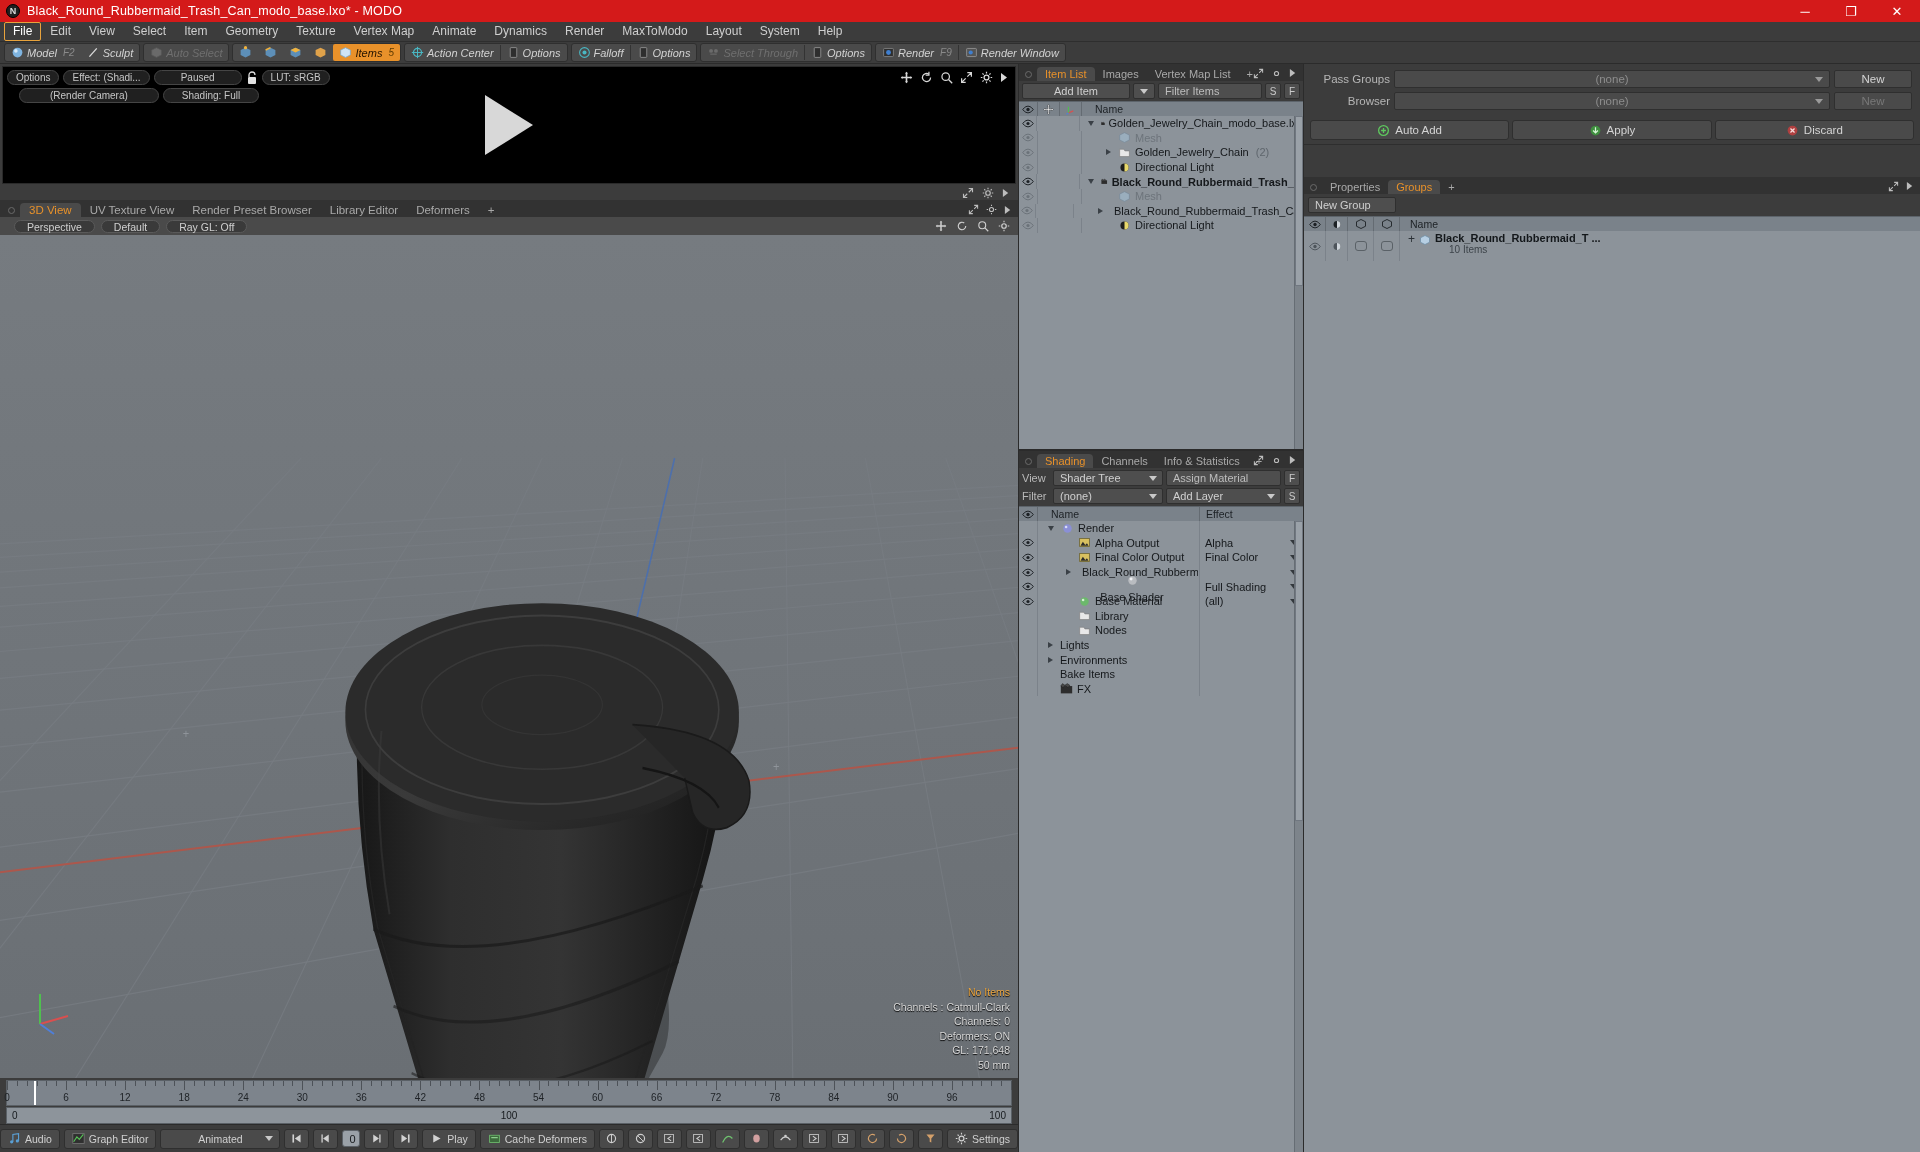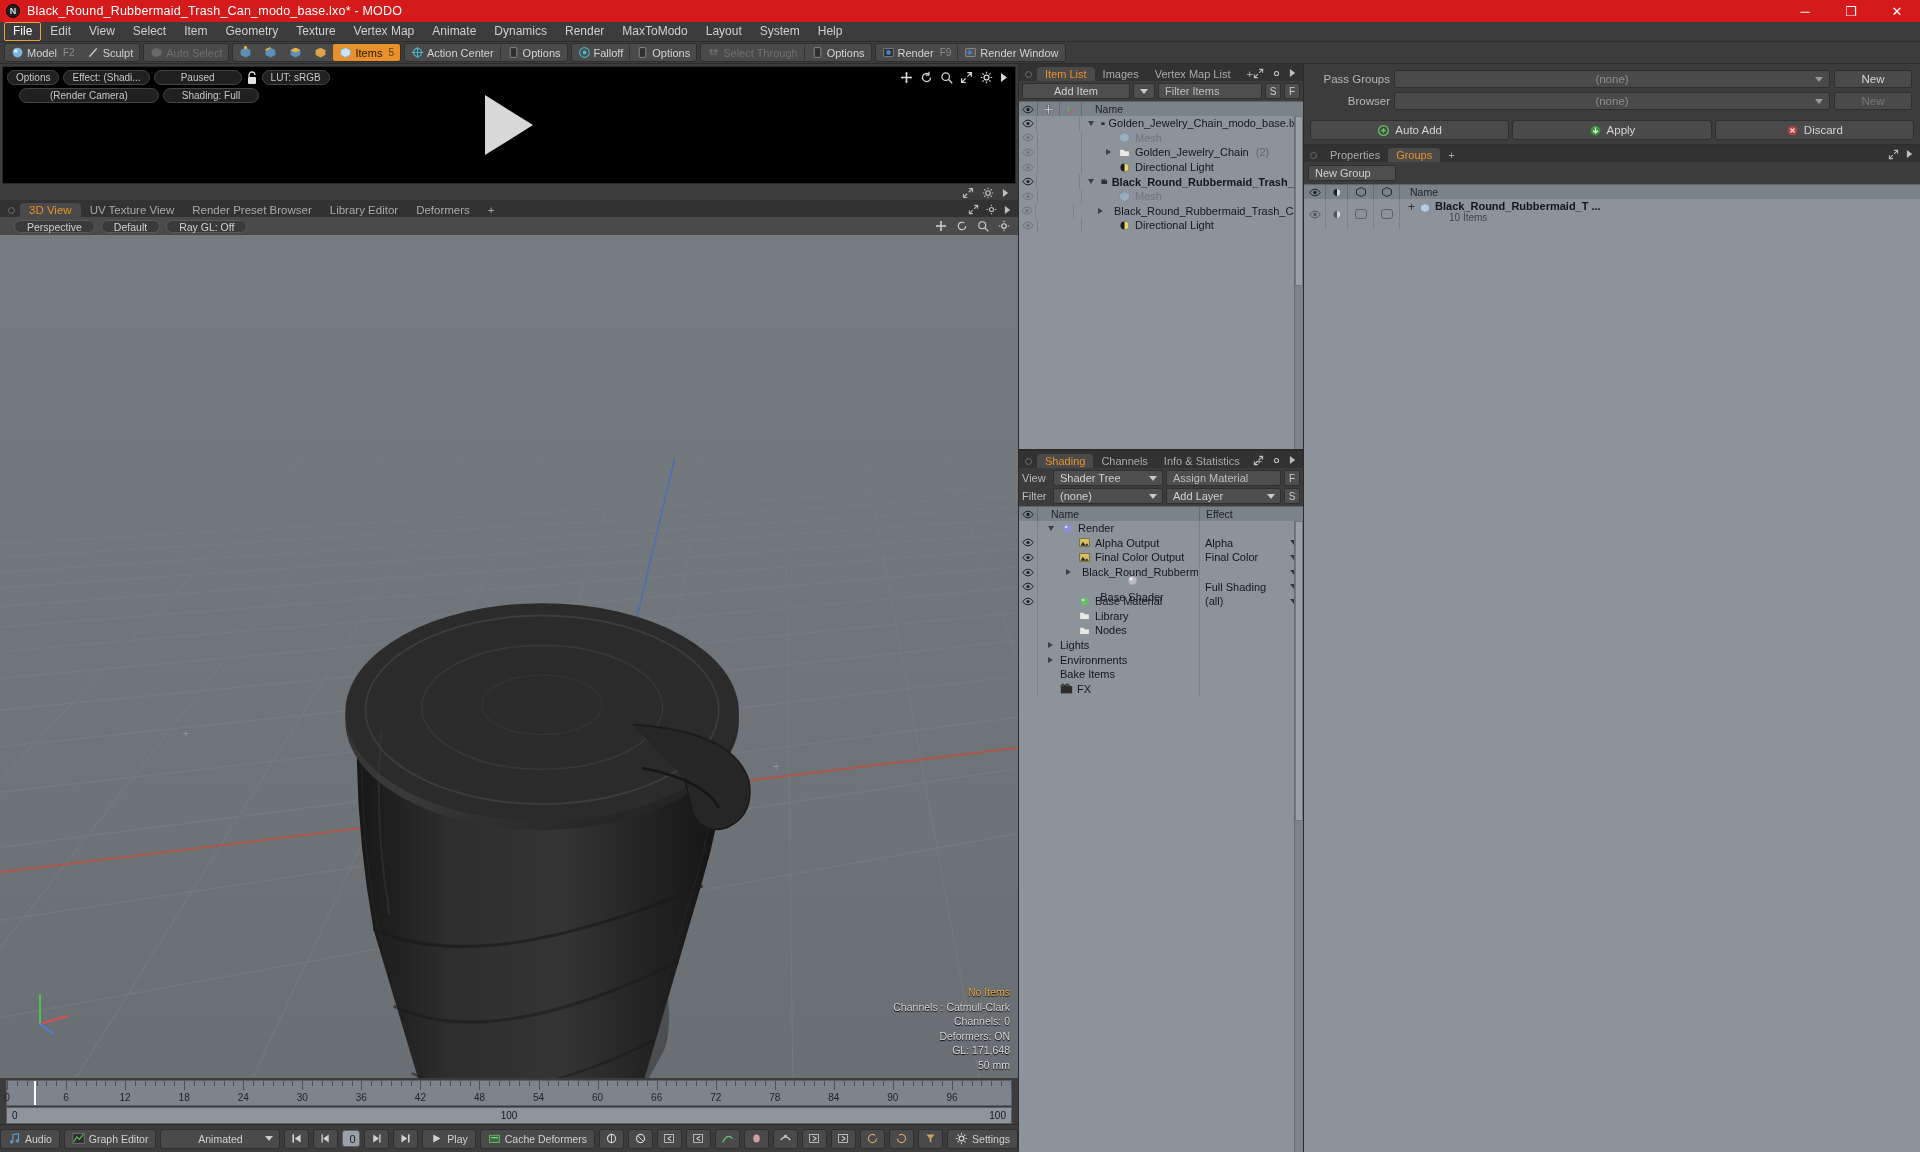--- a/index.html
+++ b/index.html
@@ -15,21 +15,21 @@
   .title-text{ color:#fff; font-size:12.5px; letter-spacing:.2px;}
   .win-btns{ position:absolute; right:0; top:0; height:22px; display:flex;}
   .win-btn{ width:46px;height:22px;display:flex;align-items:center;justify-content:center;color:#fff;font-size:13px;}
   
   .menubar{ height:20px; background:#3c3c3c; display:flex; align-items:center; padding-left:4px; border-bottom:1px solid #2e2e2e;}
   .menu-item{ padding:2px 9px; font-size:12px; color:#cfcfcf; line-height:15px;}
   .menu-item.active{ border:1px solid #e8a33d; color:#fff; padding:1px 8px; border-radius:2px;}
   
   .toolbar{ height:22px; background:#3c3c3c; display:flex; align-items:center; gap:3px; padding:0 4px; border-bottom:1px solid #2b2b2b;}
   .tgroup{ display:flex; align-items:center; background:#4a4a4a; border:1px solid #2f2f2f; border-radius:3px; height:19px;}
-  .tbtn{ display:flex;align-items:center;gap:3px;padding:0 6px;height:17px;color:#d2d2d2;font-size:11px;white-space:nowrap;}
+  .tbtn{ display:flex;align-items:center;gap:3px;padding:0 6px;height:17px;color:#d2d2d2;font-size:11px;white-space:nowrap;font-style:italic;}
   .tbtn.dim{ color:#6f6f6f;}
   .tbtn.sel{ background:#e8912a; color:#241400; border-radius:2px; height:17px;}
   .tbtn .key{ color:#8a8a8a; font-size:10px; margin-left:3px;}
   .tbtn.sel .key{ color:#5c3a00;}
   .sep{ width:1px;height:15px;background:#333;}
   .ic{ width:13px;height:13px;display:inline-block;flex:0 0 auto;}
   
   .body-wrap{ display:flex; height:1088px; }
   .left-col{ width:1018px; display:flex; flex-direction:column; background:#3c3c3c;}
   .mid-col{ width:285px; display:flex; flex-direction:column; background:#3c3c3c; border-left:1px solid #2b2b2b;}
@@ -1201,21 +1201,21 @@
         <div class="act-btn">
           <svg class="ic" viewBox="0 0 16 16">
               <circle cx="8" cy="8" r="6" fill="#b04040"></circle>
               <path d="M5.5 5.5l5 5M10.5 5.5l-5 5" stroke="#f8dcdc" stroke-width="1.6"></path>
             </svg>
           <span>Discard</span>
         </div>
       </div>
     </div>
 
-    <div style="flex:1;display:flex;flex-direction:column;">
+    <div style="flex:1;display:flex;flex-direction:column;margin-top:32px;">
       <div class="panel-tabs">
         <div class="vp-dot"></div>
         <div class="ptab">Properties</div>
         <div class="ptab active">Groups</div>
         <div class="ptab">+</div>
         <div class="ptabs-right">
           <svg width="11" height="11" viewBox="0 0 16 16">
               <path d="M9 2h5v5M14 2L9 7M7 14H2V9M2 14l5-5" fill="none" stroke="#bdbdbd" stroke-width="1.5"></path>
             </svg>
           <svg width="8" height="10" viewBox="0 0 9 11">

